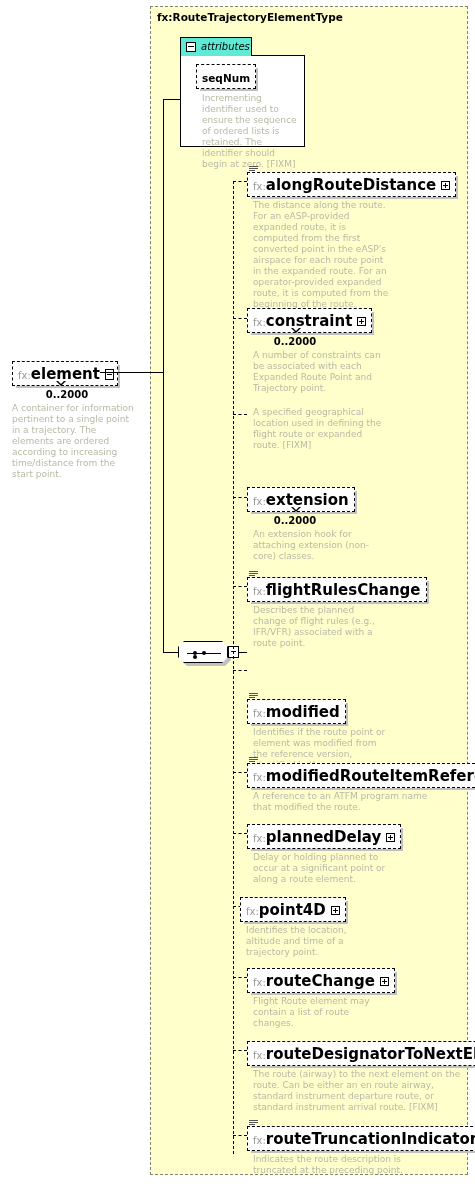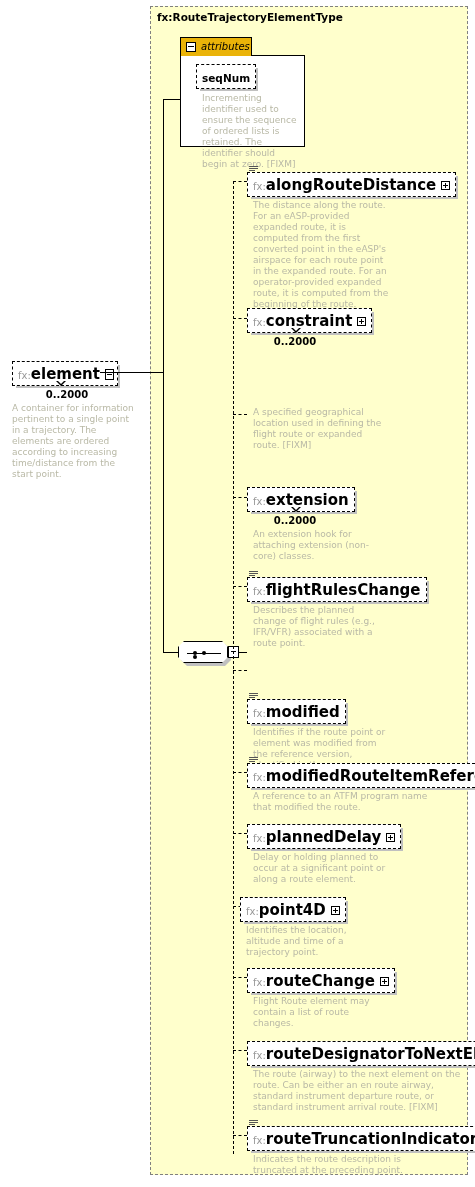--- a/index.html
+++ b/index.html
@@ -20,21 +20,21 @@
     font-size:10.5px;font-weight:bold;color:#000;
     letter-spacing:0px;white-space:nowrap;
   }
   
   #attributes-box{
     position:absolute;left:180px;top:55px;width:125px;height:92px;
     background:#ffffff;border:1px solid #000;box-sizing:border-box;
   }
   #attributes-tab{
     position:absolute;left:180px;top:37px;width:72px;height:19px;
-    background:#eab308;border:1px solid #000;border-bottom:none;box-sizing:border-box;
+    background:#5eead4;border:1px solid #000;border-bottom:none;box-sizing:border-box;
   }
   #attributes-tab .minus{
     position:absolute;left:5px;top:4px;width:10px;height:10px;
     border:1px solid #000;background:#fff;box-sizing:border-box;
   }
   #attributes-tab .minus:before{
     content:"";position:absolute;left:1px;top:3px;width:6px;height:1px;background:#000;
   }
   #attributes-tab .lbl{
     position:absolute;left:20px;top:3px;font-size:10px;font-style:italic;color:#000;
@@ -200,20 +200,21 @@
   </span>
   <div class="desc" style="width:140px;margin-left:6px;">The distance along the route. For an eASP-provided expanded route, it is computed from the first converted point in the eASP's airspace for each route point in the expanded route. For an operator-provided expanded route, it is computed from the beginning of the route.</div>
 </div>
 
 <div class="node" style="left:247px;top:308px;">
   <span class="nodebox">
     <span class="ns">fx:</span><span class="nm">constraint</span><span class="plus"></span>
   </span>
   <div class="carat" style="left:44px;top:20px;"></div>
   <div class="card" style="width:96px;">0..2000</div>
+  <div class="desc" style="width:132px;margin-left:6px;">A number of constraints can be associated with each Expanded Route Point and Trajectory point.</div>
 </div>
 
 <div class="node" style="left:247px;top:404px;">
   <div class="desc" style="width:132px;margin-left:6px;">A specified geographical location used in defining the flight route or expanded route. [FIXM]</div>
 </div>
 
 <div class="node" style="left:247px;top:487px;">
   <span class="nodebox">
     <span class="ns">fx:</span><span class="nm">extension</span>
   </span>

